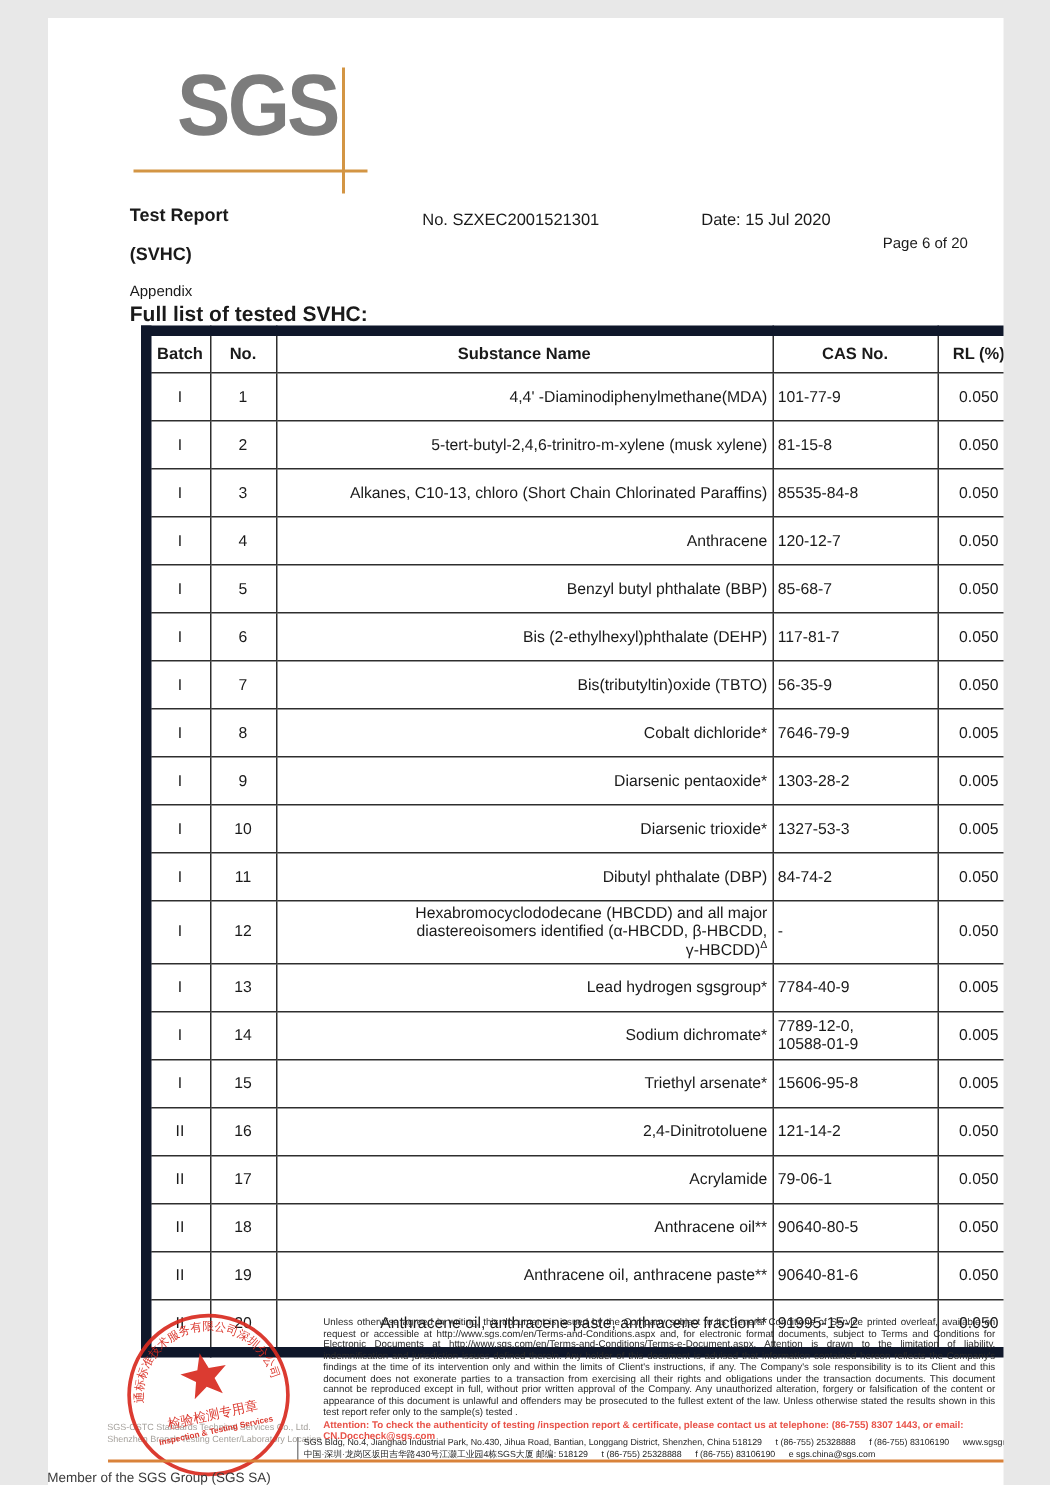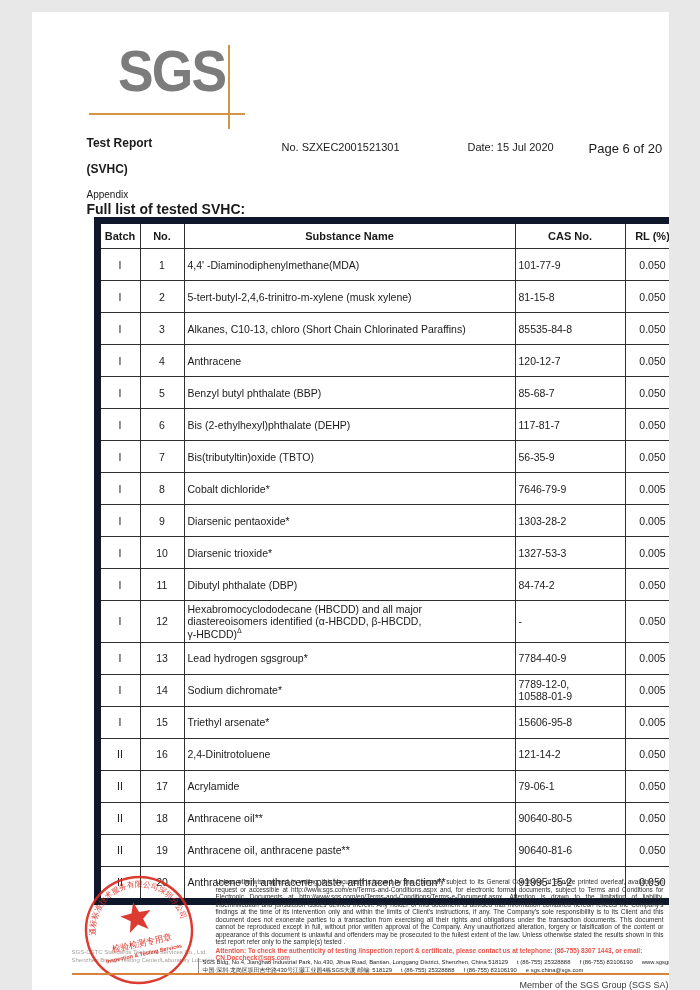--- a/index.html
+++ b/index.html
@@ -17,55 +17,55 @@
     line-height:1;
   }
   .logo-hrule { position:absolute; left:57px; top:101px; width:156px; height:2px; background:#d39544; }
   .logo-vrule { position:absolute; left:196px; top:33px; width:2px; height:84px; background:#d39544; }
 
   
   .title-main { position:absolute; left:55px; top:124px; font-size:12px; font-weight:bold; }
   .title-sub  { position:absolute; left:55px; top:150px; font-size:12px; font-weight:bold; }
   .report-no  { position:absolute; left:250px; top:129px; font-size:11px; }
   .report-date{ position:absolute; left:436px; top:129px; font-size:11px; }
-  .report-page{ position:absolute; left:557px; top:129px; font-size:13px; }
+  .report-page{ position:absolute; left:557px; top:145px; font-size:10px; }
   .appendix   { position:absolute; left:55px; top:177px; font-size:10px; font-weight:normal; }
   .table-caption { position:absolute; left:55px; top:189px; font-size:14px; font-weight:bold; }
 
   
   table.svhc {
     position:absolute; left:62px; top:205px; width:586px;
     border-collapse:collapse; table-layout:fixed; font-size:10.5px;
   }
   table.svhc th, table.svhc td { border:1px solid #2e2e2e; }
   table.svhc { border:7px solid #0f172a; }
   table.svhc th { font-size:11px; font-weight:bold; height:24px; text-align:center; padding:0 2px; }
   table.svhc td { height:27px; padding:2px 3px; vertical-align:middle; }
   td.c { text-align:center; }
-  td.name { text-align:left; padding-left:5px; white-space:pre-line; }
+  td.name { text-align:right; padding-left:5px; white-space:pre-line; }
   td.cas { text-align:left; white-space:pre-line; }
   sup.tri { font-size:7px; }
 
   
   .company-gray {
     position:absolute; left:40px; top:937px; width:150px;
     font-size:6px; line-height:7.5px; color:#a5a19c;
   }
   .stamp { position:absolute; left:50px; top:861px; width:114px; height:114px; transform:rotate(-12deg); opacity:0.92; }
   .footer-right { position:absolute; left:184px; top:866px; width:448px; }
   .disclaimer { font-size:6.5px; line-height:7.5px; color:#2b2b2b; text-align:justify; margin:0; }
   .attention  { font-size:6.5px; line-height:7.5px; color:#e8534a; font-weight:bold; margin:1px 0 0 0; }
   .addr {
     position:absolute; left:166px; top:946px; width:494px; overflow:hidden;
     border-left:1px solid #8a8a8a; padding-left:4px;
     font-size:5.9px; line-height:8px; color:#1f1f1f; white-space:nowrap;
   }
   .addr-line { display:flex; gap:9px; }
   .bottom-rule { position:absolute; left:40px; top:961px; width:620px; height:2px; background:#d9823a; }
-  .member { position:absolute; left:0; right:0; top:968px; text-align:right; font-size:9px; color:#3a3a3a; }
+  .member { position:absolute; left:0; right:0; top:968px; text-align:left; font-size:9px; color:#3a3a3a; }
 </style>
 </head>
 <body>
 
 <div class="page">
 
   <div class="logo-text">SGS</div>
   <div class="logo-hrule"></div>
   <div class="logo-vrule"></div>
 

